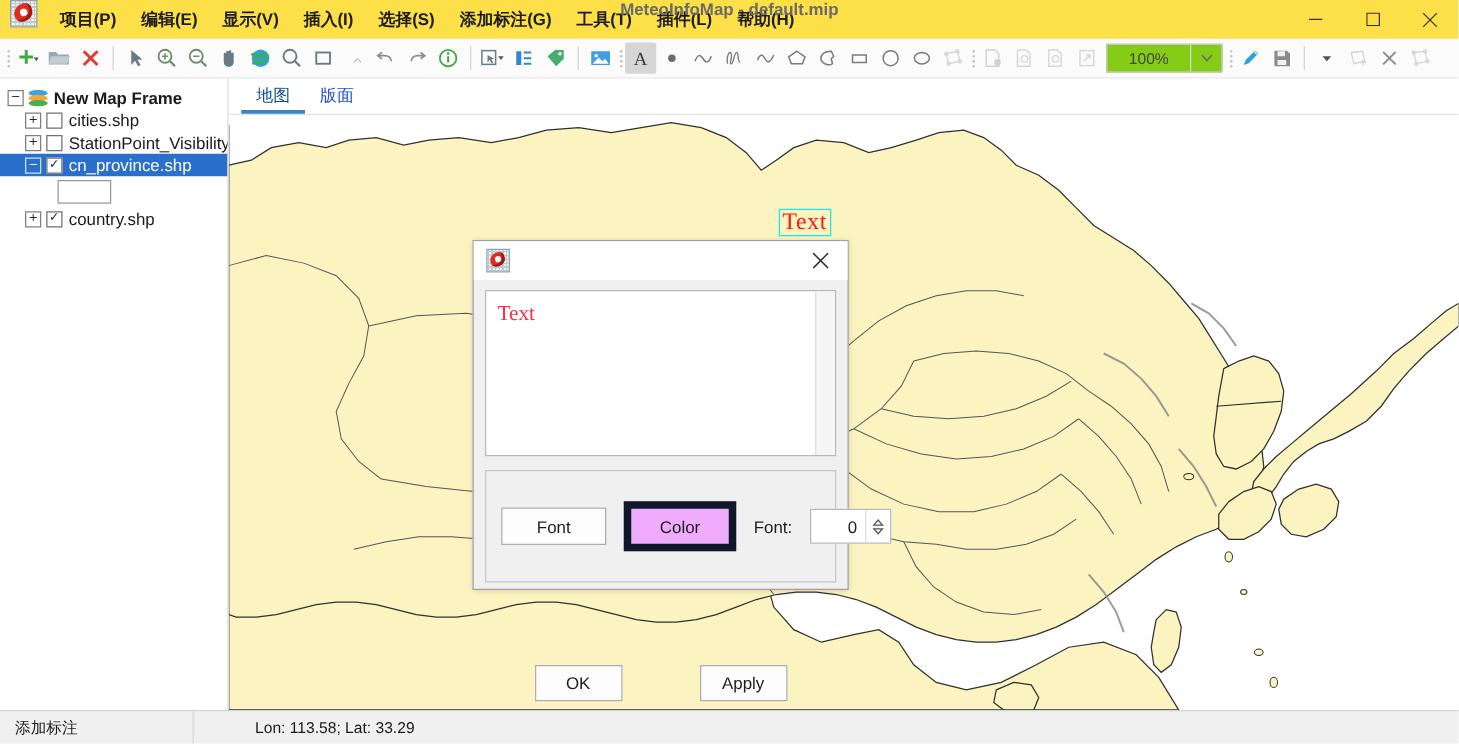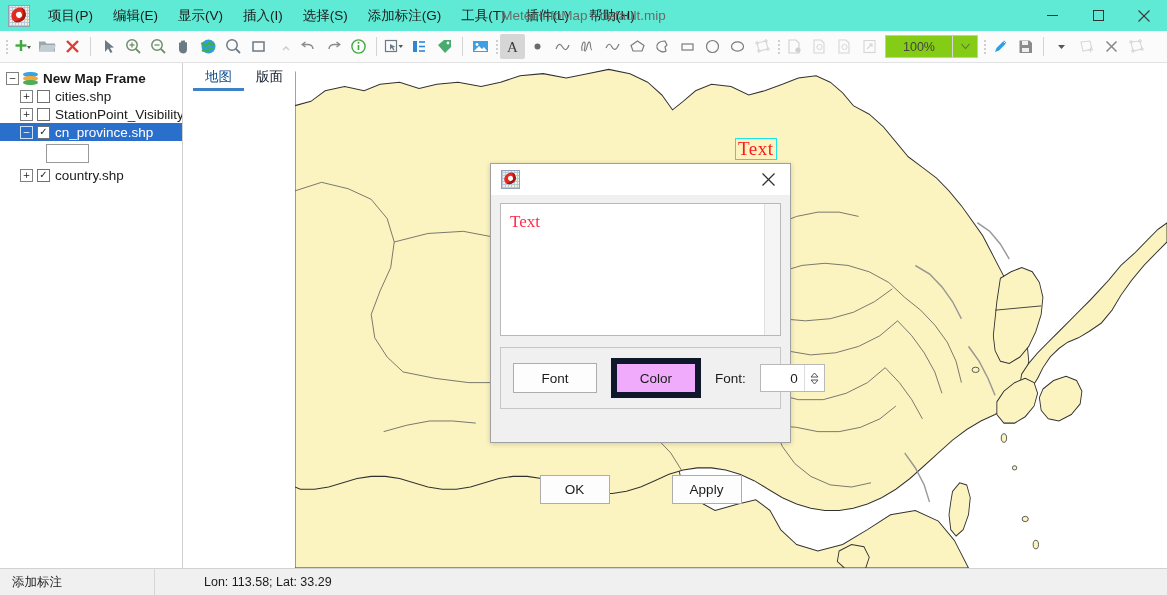--- a/index.html
+++ b/index.html
@@ -5,21 +5,21 @@
   html,body{margin:0;padding:0;}
   body{
     width:1167px;height:595px;overflow:hidden;
     font-family:"Liberation Sans","DejaVu Sans",sans-serif;
     font-size:13px;color:#1b1b1b;background:#ffffff;
     -webkit-font-smoothing:antialiased;
   }
   .app{position:relative;width:1167px;height:595px;display:flex;flex-direction:column;background:#fff;}
 
   
-  .titlebar{height:31px;display:flex;align-items:center;background:#5eead4;flex:0 0 auto;position:relative;}
+  .titlebar{height:31px;display:flex;background:#fde047;flex:0 0 auto;position:relative;font-weight:bold;}
   .applogo{width:22px;height:22px;margin:0 8px 0 8px;flex:0 0 auto;position:relative;}
   .applogo .grid{position:absolute;inset:0;background:
       repeating-linear-gradient(0deg,#b9c9d8 0 1px,transparent 1px 3px),
       repeating-linear-gradient(90deg,#b9c9d8 0 1px,transparent 1px 3px),
       linear-gradient(135deg,#e8eef5 0%,#f6f3d8 100%);
       border:1px solid #8fa3b5;}
   .applogo .blob{position:absolute;left:3px;top:3px;width:15px;height:14px;
       background:#e02b20;border-radius:60% 40% 55% 45%;transform:rotate(-18deg);
       box-shadow:inset -2px -2px 0 #9e1a12;}
   .applogo .blob:after{content:"";position:absolute;left:5px;top:4px;width:6px;height:6px;background:#fdfdfd;border-radius:50%;}
@@ -56,23 +56,23 @@
   .stack{width:15px;height:13px;margin-right:5px;position:relative;flex:0 0 auto;}
   .stack i{position:absolute;left:0;width:15px;height:5px;border-radius:50%/60%;display:block;}
   .stack i:nth-child(1){top:0;background:#3ba3e0;}
   .stack i:nth-child(2){top:4px;background:#f2a93b;}
   .stack i:nth-child(3){top:8px;background:#4fae52;}
   .node b{font-weight:bold;}
   .legendbox{margin:3px 0 3px 46px;width:41px;height:17px;border:1px solid #999;background:#fff;}
   .indent1{padding-left:20px;}
 
   
-  .mappane{flex:1 1 auto;position:relative;display:flex;flex-direction:row;min-width:0;background:#fff;}
+  .mappane{flex:1 1 auto;position:relative;display:flex;flex-direction:column;min-width:0;background:#fff;}
   .tabs{height:28px;display:flex;align-items:flex-end;padding-left:10px;background:#fff;flex:0 0 auto;}
-  .tab{padding:3px 12px 5px 12px;font-size:13.5px;color:#0f172a;position:relative;}
+  .tab{padding:3px 12px 5px 12px;font-size:13.5px;color:#1d4ed8;position:relative;}
   .tab.active{color:#0d4e8f;}
   .tab.active:after{content:"";position:absolute;left:0;right:0;bottom:0;height:3px;background:#3c82c9;}
   .tabline{height:1px;background:#e2e2e2;}
   .mapcanvas{flex:1 1 auto;position:relative;overflow:hidden;background:#ffffff;}
   .mapsvg{position:absolute;inset:0;width:100%;height:100%;display:block;}
   .maptext{position:absolute;font-family:"Liberation Serif","DejaVu Serif",serif;font-size:19px;color:#ff1a1a;
            border:1px solid #19e6e6;padding:0 2px;line-height:1.05;letter-spacing:.5px;}
 
   
   .dialog{position:absolute;background:#f0f0f0;border:1px solid #a0a0a0;box-shadow:0 1px 5px rgba(0,0,0,.18);
@@ -87,21 +87,21 @@
       border-radius:60% 40% 55% 45%;transform:rotate(-18deg);box-shadow:inset -2px -2px 0 #9e1a12;}
   .dlgicon .blob:after{content:"";position:absolute;left:4px;top:3px;width:5px;height:5px;background:#fdfdfd;border-radius:50%;}
   .dlg-close{margin-left:auto;width:44px;height:31px;display:flex;align-items:center;justify-content:center;
              color:#303030;font-size:16px;}
   .dlg-body{flex:1 1 auto;padding:8px 9px 0 9px;display:flex;flex-direction:column;}
   .textarea{flex:0 0 auto;height:131px;background:#fff;border:1px solid #b8b8b8;position:relative;display:flex;}
   .textarea .ta-content{flex:1 1 auto;padding:8px 9px;font-family:"Liberation Serif","DejaVu Serif",serif;
         font-size:17px;color:#ff2a4a;}
   .ta-scroll{width:15px;background:#f5f5f5;border-left:1px solid #e0e0e0;}
   .groupbox{margin-top:11px;border:1px solid #c6c6c6;background:#f0f0f0;display:flex;align-items:center;
-            padding:10px 12px;gap:14px;}
+            padding:24px 12px;gap:14px;}
   .btn{background:#fdfdfd;border:1px solid #adadad;height:28px;min-width:82px;display:flex;align-items:center;
        justify-content:center;font-size:13.5px;color:#1b1b1b;}
   .btn.color{background:#f0abfc;border:6px solid #0f172a;min-width:78px;}
   .lbl{font-size:13.5px;color:#1b1b1b;}
   .spin{display:flex;align-items:stretch;border:1px solid #b8b8b8;background:#fff;height:26px;}
   .spin .val{width:37px;display:flex;align-items:center;justify-content:flex-end;padding-right:6px;font-size:13.5px;}
   .spin .arrows{width:19px;border-left:1px solid #dcdcdc;display:flex;flex-direction:column;
                 align-items:center;justify-content:center;color:#555;font-size:8px;line-height:7px;}
   .dlg-actions{display:flex;justify-content:center;gap:62px;margin-top:18px;padding-bottom:14px;}
   .dlg-actions .btn{min-width:68px;height:27px;margin-top:48px;}

